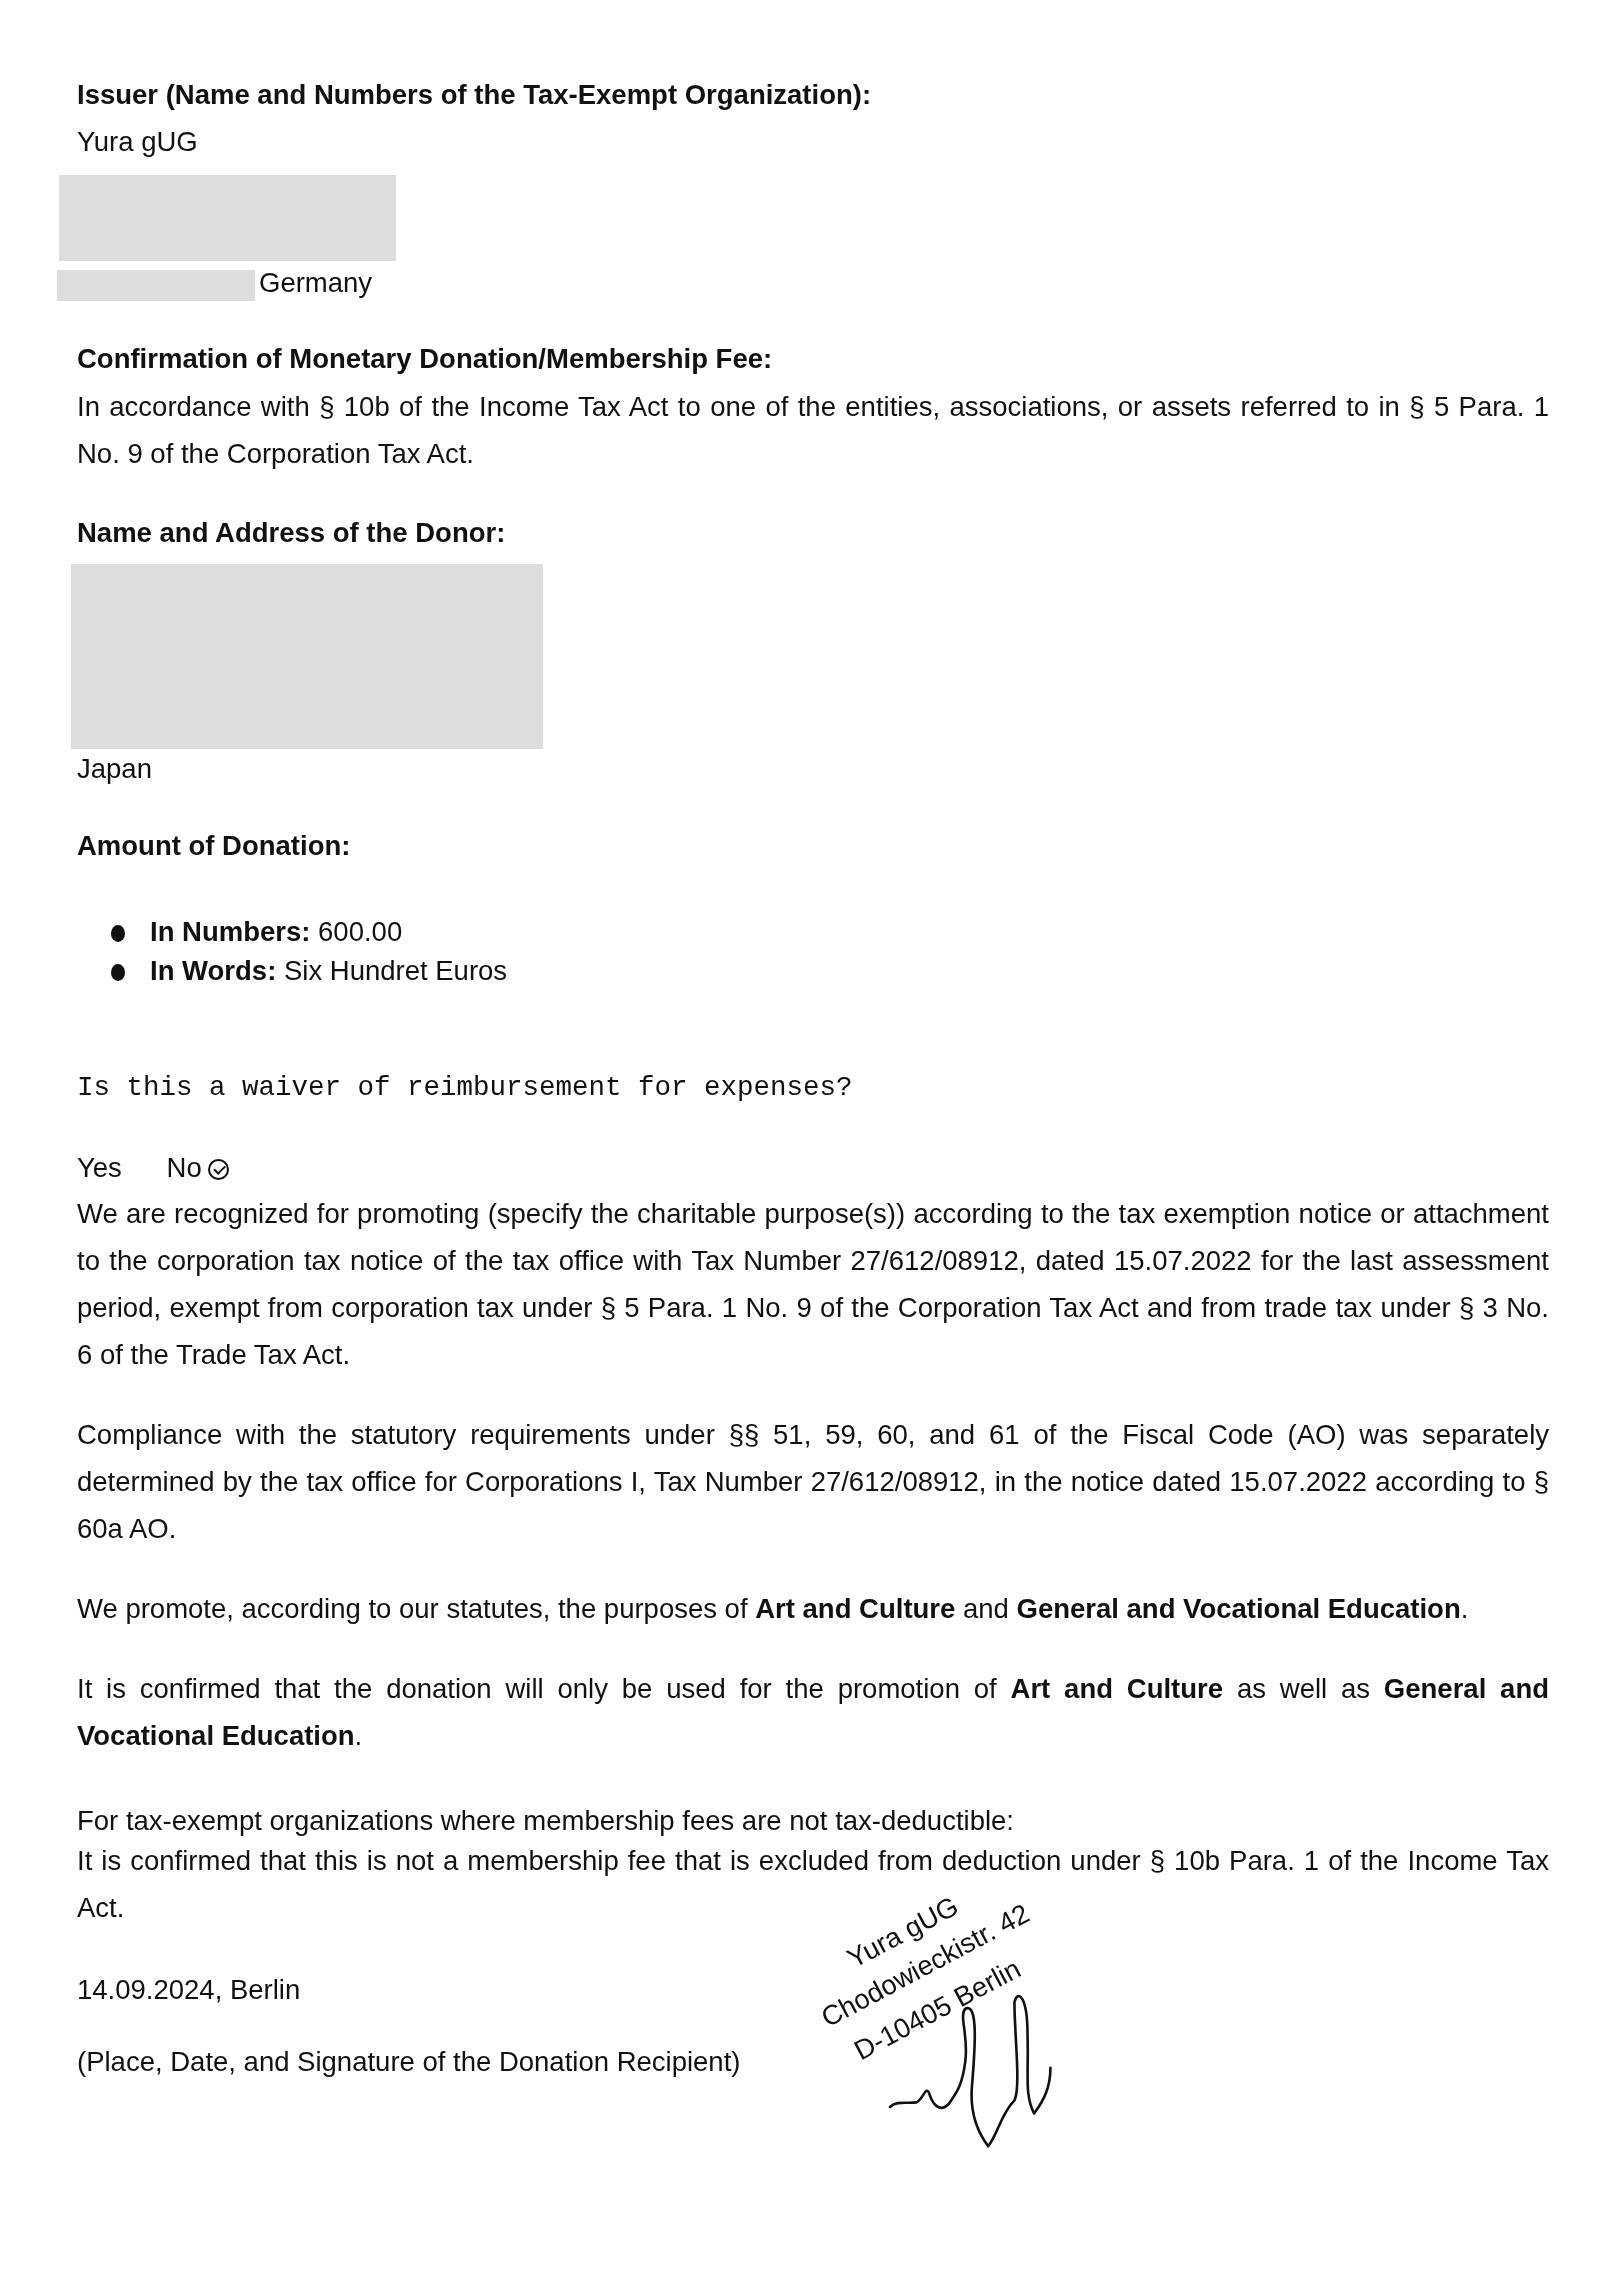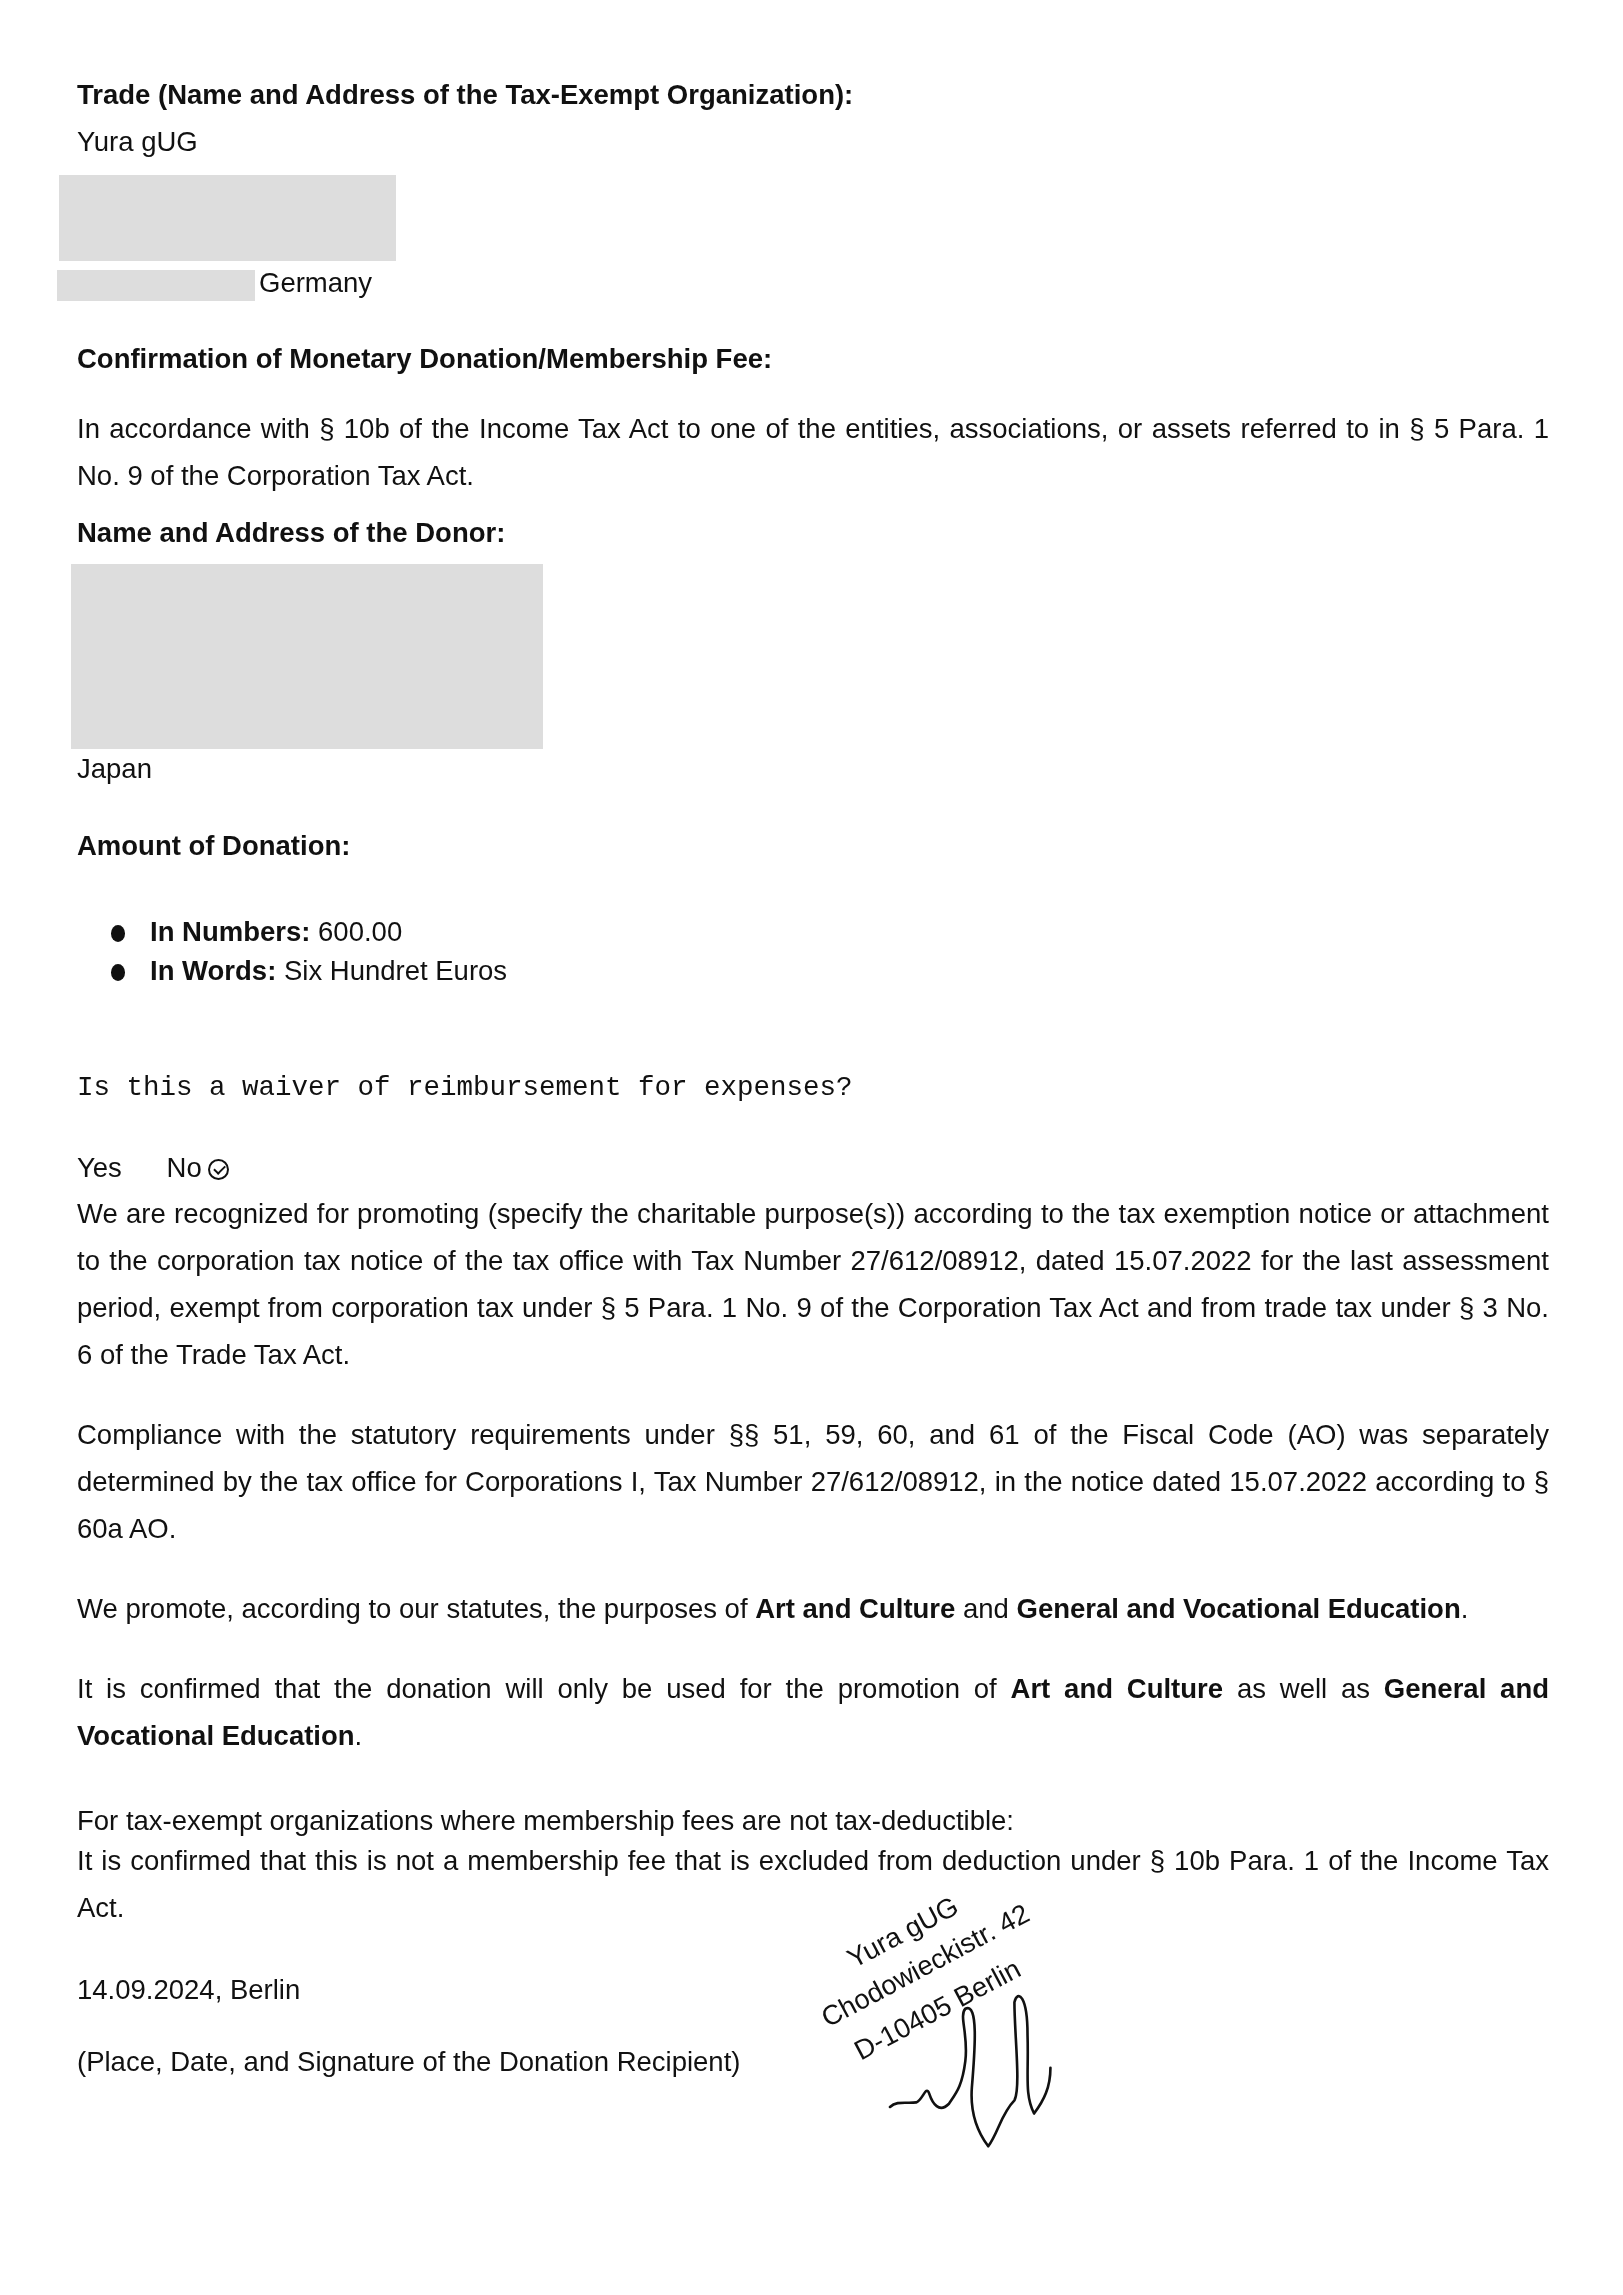--- a/index.html
+++ b/index.html
@@ -16,28 +16,28 @@
   .check { display:inline-block; width:21px; height:21px; border:2px solid #111; border-radius:50%; vertical-align:-2.6px; margin-left:6.5px; position:relative; box-sizing:border-box; }
   .check::after { content:""; position:absolute; left:5.9px; top:2px; width:5.2px; height:9.2px; border-right:2px solid #111; border-bottom:2px solid #111; transform:rotate(45deg); }
   .stamp { position:absolute; left:818px; top:1917px; width:275px; height:249px; }
   .stamp-text { position:absolute; font-family:"Liberation Sans", sans-serif; transform:rotate(-28deg); transform-origin:left bottom; white-space:nowrap; font-size:27.5px; color:#111; }
 </style>
 </head>
 <body>
 
 <div class="page">
 
-  <div class="abs h" style="top:79px;">Trade (Name and Address of the Tax-Exempt Organization):</div>
+  <div class="abs h" style="top:79px;">Issuer (Name and Numbers of the Tax-Exempt Organization):</div>
   <div class="abs" style="top:126px;">Yura gUG</div>
   <div class="redact" style="left:-17.7px; top:175px; width:337px; height:86px;"></div>
   <div class="redact" style="left:-19.6px; top:270px; width:198px; height:31px;"></div>
   <div class="abs" style="left:182px; top:267px;">Germany</div>
 
   <div class="abs h" style="top:343px;">Confirmation of Monetary Donation/Membership Fee:</div>
-  <div class="abs just" style="top:383px; width:1472px;margin-top:22px;">In accordance with § 10b of the Income Tax Act to one of the entities, associations, or assets referred to in § 5 Para. 1 No. 9 of the Corporation Tax Act.</div>
+  <div class="abs just" style="top:383px; width:1472px;">In accordance with § 10b of the Income Tax Act to one of the entities, associations, or assets referred to in § 5 Para. 1 No. 9 of the Corporation Tax Act.</div>
 
   <div class="abs h" style="top:517px;">Name and Address of the Donor:</div>
   <div class="redact" style="left:-6.5px; top:564px; width:472px; height:185px;"></div>
   <div class="abs" style="top:753px;">Japan</div>
 
   <div class="abs h" style="top:830px;">Amount of Donation:</div>
   <ul class="abs bullets" style="top:904px; width:785px;">
     <li><span class="dot"></span><b>In Numbers:</b> <span>600.00</span></li>
     <li><span class="dot"></span><b>In Words:</b> <span>Six Hundret Euros</span></li>
   </ul>

